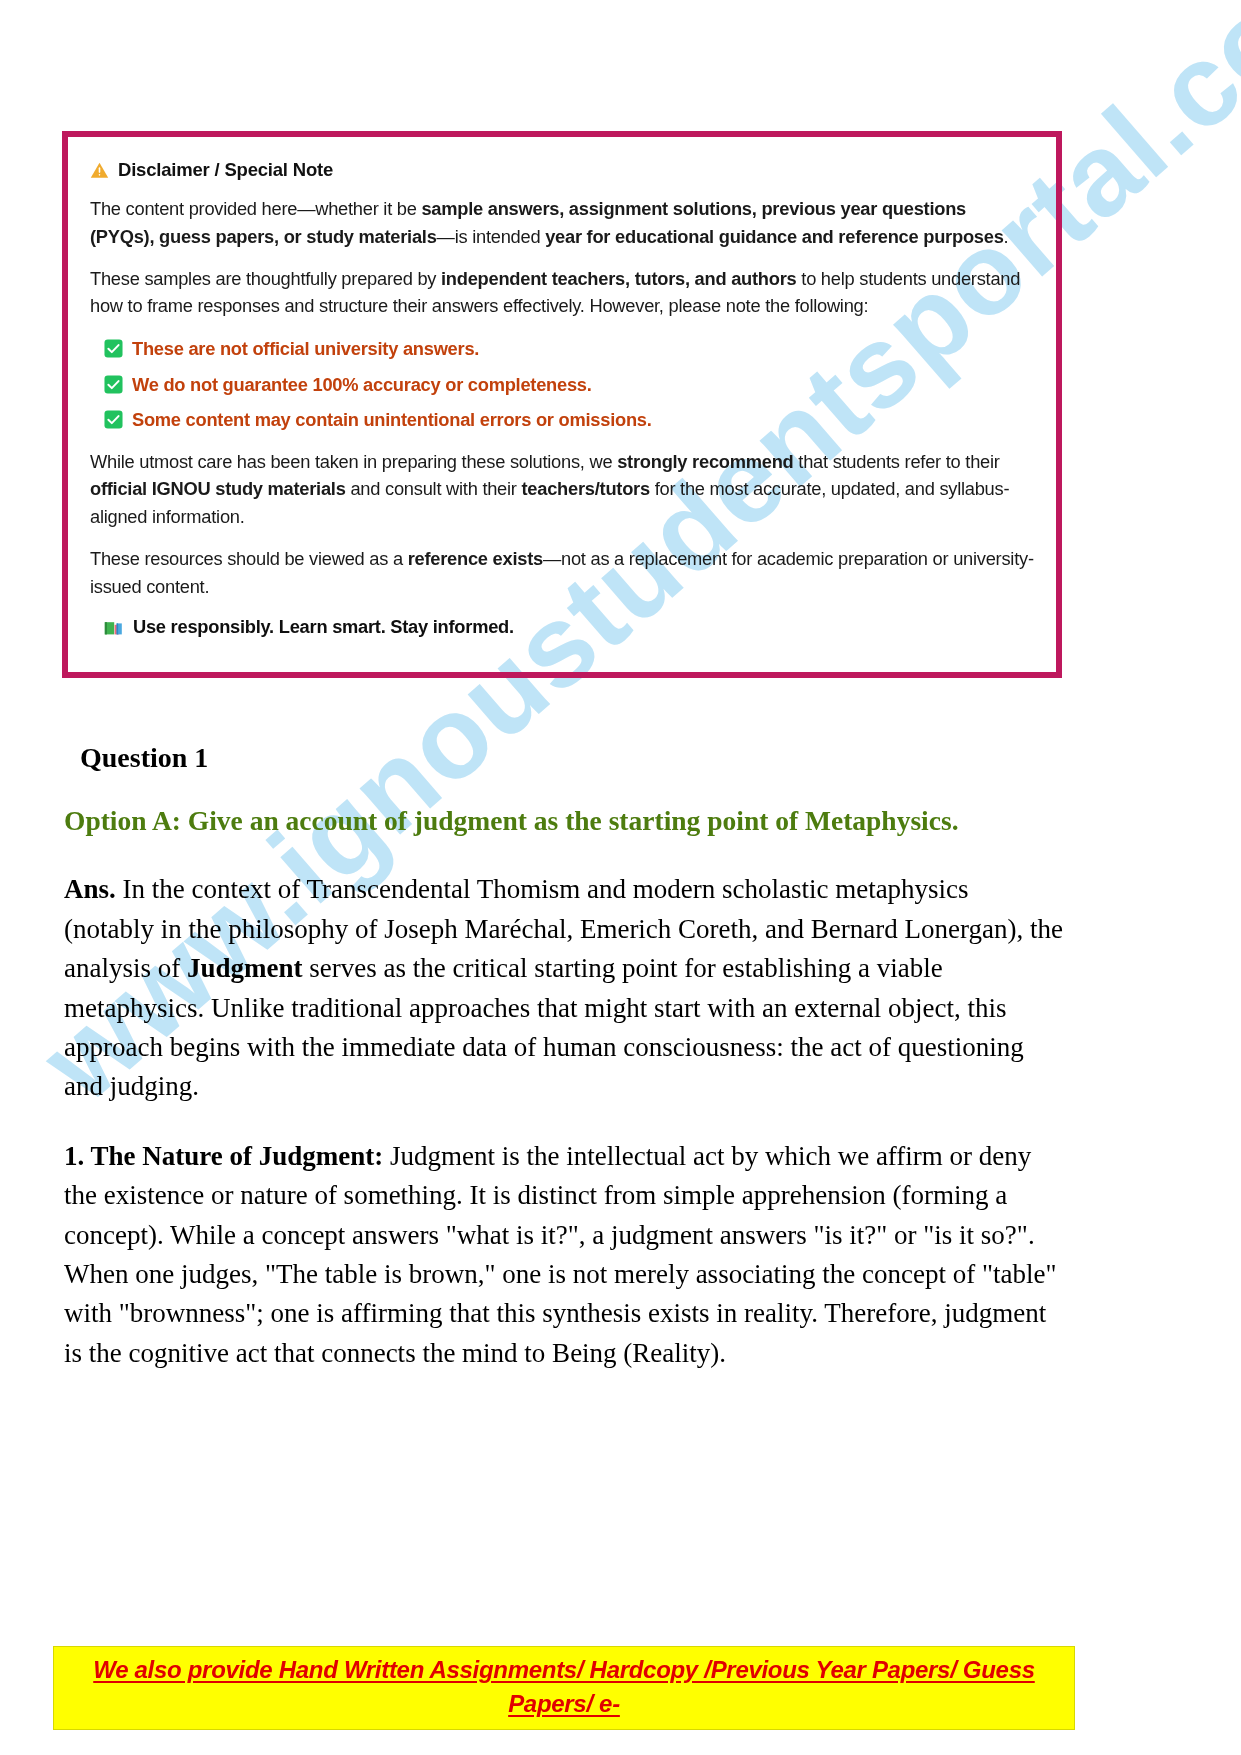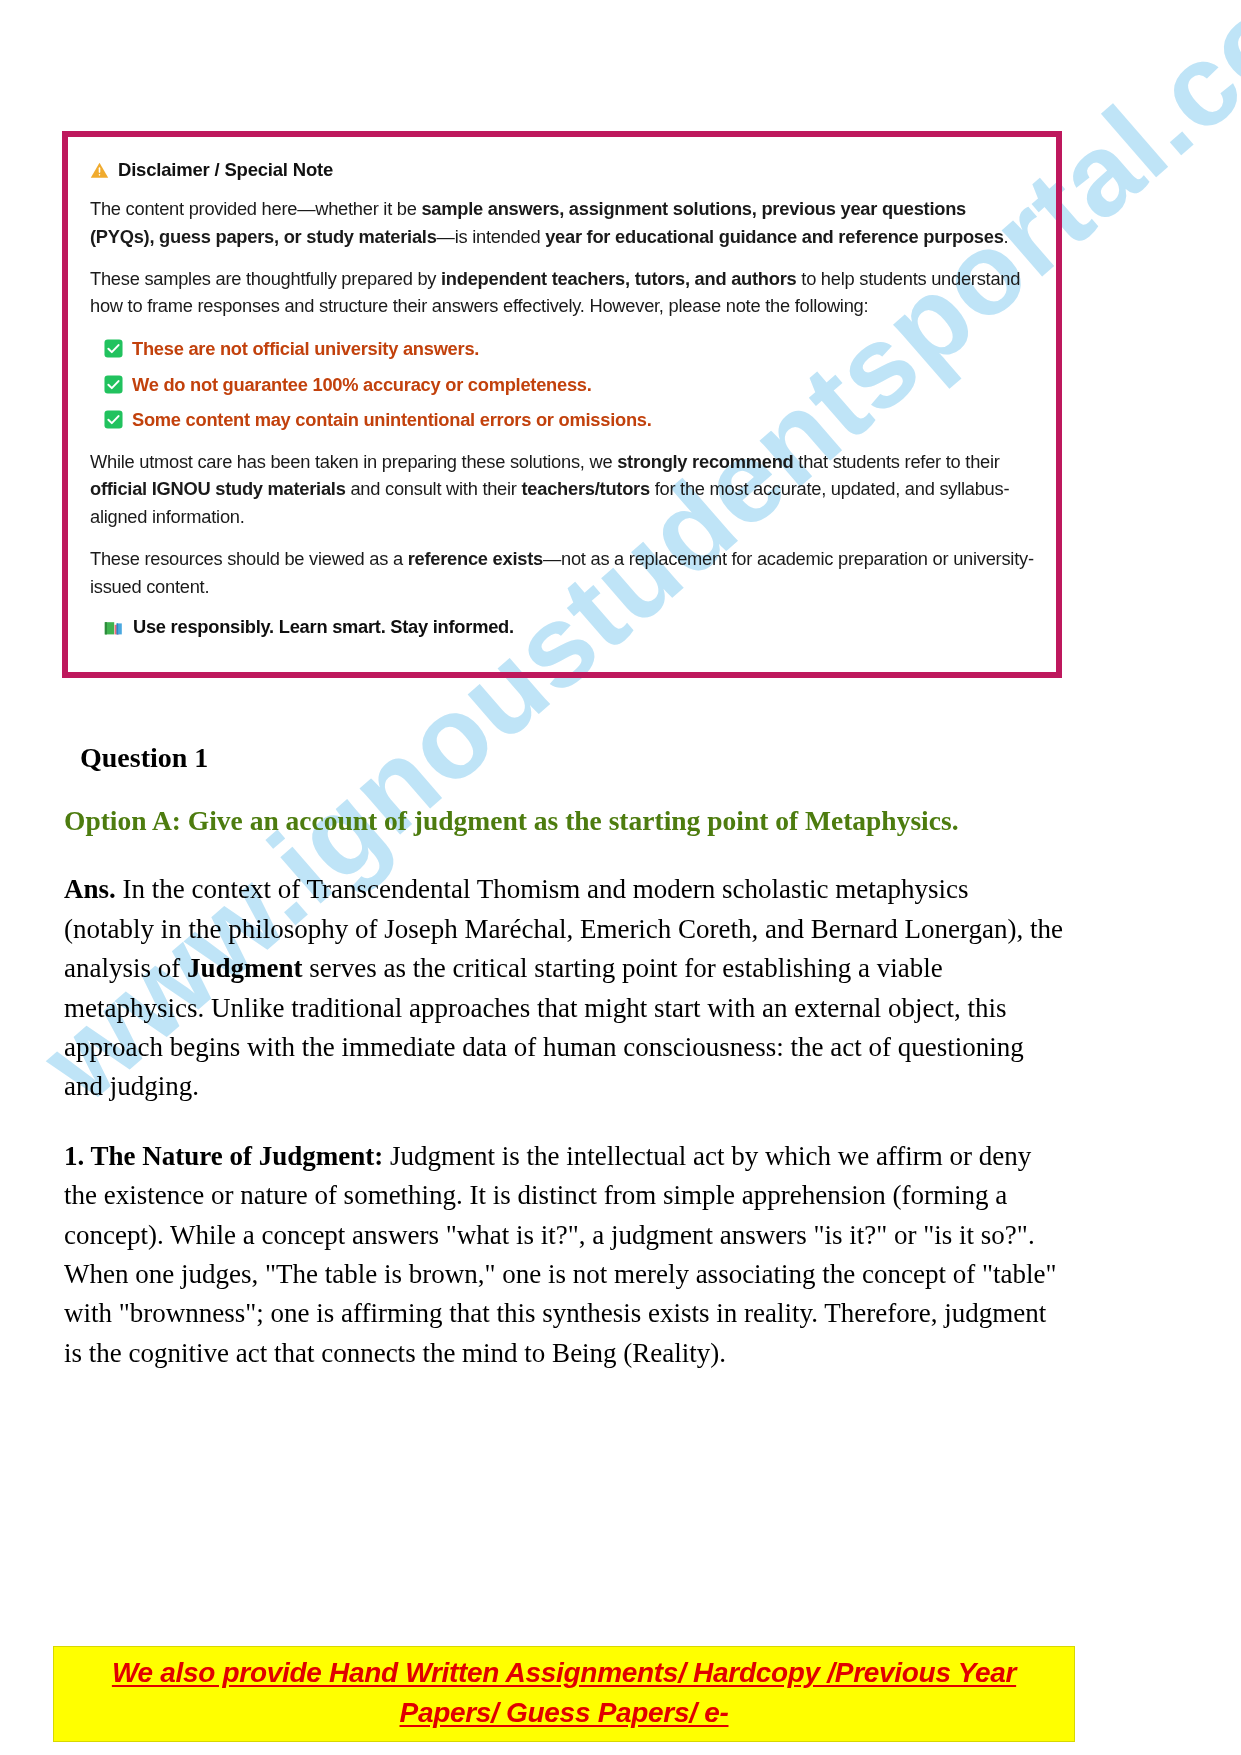--- a/index.html
+++ b/index.html
@@ -143,21 +143,21 @@
     top: 1646px;
     width: 1022px;
     background: #ffff00;
     border: 1px solid #d8d800;
     padding: 6px 10px 8px 10px;
     text-align: center;
     z-index: 10;
     font-family: "Liberation Sans", sans-serif;
   }
   .footer-line {
-    font-size: 28px;
+    font-size: 24px;
     font-style: italic;
     font-weight: 700;
     color: #e00000;
     text-decoration: underline;
     text-decoration-color: #e00000;
     text-underline-offset: 3px;
     line-height: 1.42;
     letter-spacing: -0.3px;
   }
   #footer-url {

